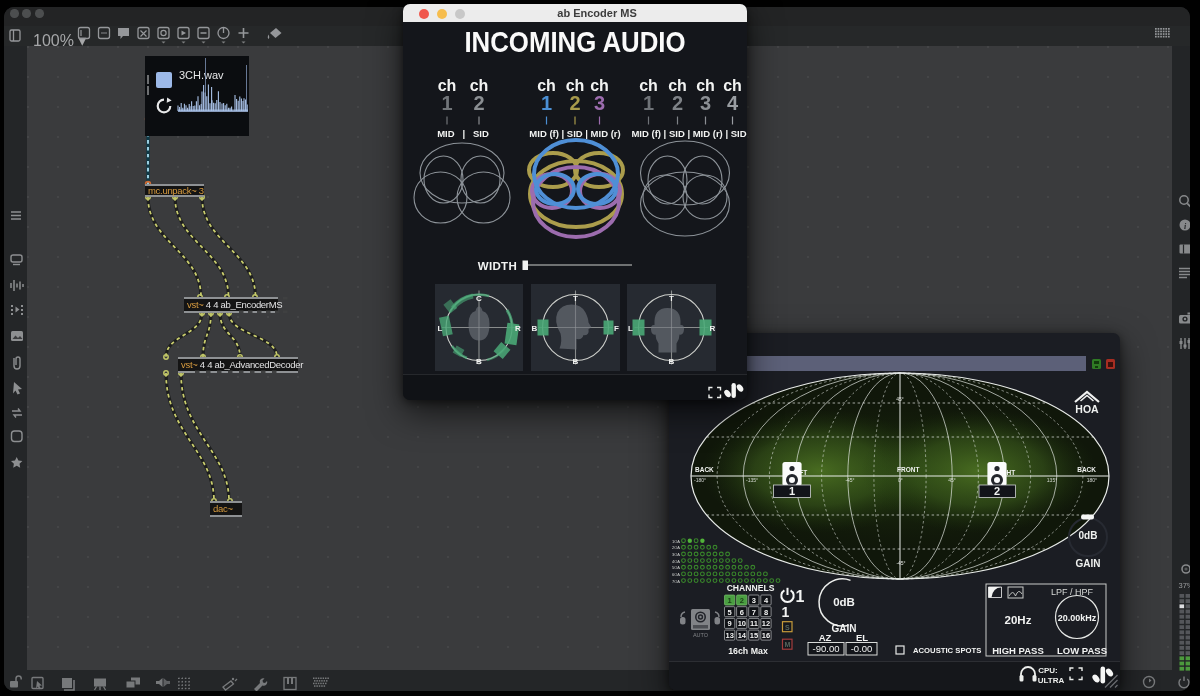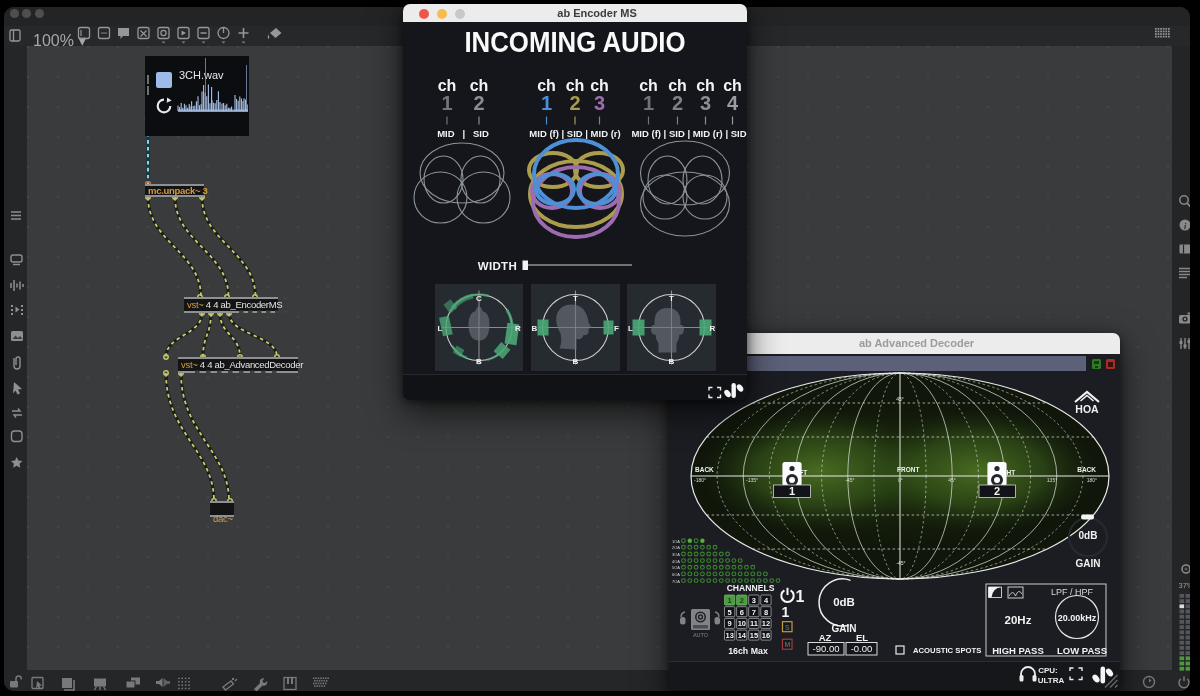--- a/index.html
+++ b/index.html
@@ -329,43 +329,42 @@
         <line x1="96.4" y1="55.0" x2="96.4" y2="42.6" stroke="#a9c2e8" stroke-width="1.1"></line>
         <line x1="98.0" y1="55.0" x2="98.0" y2="45.0" stroke="#a9c2e8" stroke-width="1.1"></line>
         <line x1="99.0" y1="55.0" x2="99.0" y2="42.3" stroke="#a9c2e8" stroke-width="1.1"></line>
         <line x1="100.6" y1="55.0" x2="100.6" y2="43.4" stroke="#a9c2e8" stroke-width="1.1"></line>
         <line x1="102.2" y1="55.0" x2="102.2" y2="48.5" stroke="#a9c2e8" stroke-width="1.1"></line>
         <line x1="60.5" y1="2" x2="60.5" y2="55" stroke="#7f94b8" stroke-width="0.8"></line>
         <line x1="101.5" y1="9" x2="101.5" y2="55" stroke="#7f94b8" stroke-width="0.8"></line>
         <rect x="33" y="53.5" width="70" height="2.5" fill="#a9c2e8" opacity="0.8"></rect>
       </svg>
 </div>
-    <div class="maxbox" style="left:145px;top:184px;width:59px;height:13px;font-weight:bold;">mc.unpack~ 3</div>
+    <div class="maxbox" style="left:145px;top:184px;width:59px;height:13px;">mc.unpack~ 3</div>
     <div class="maxbox" style="left:184px;top:297px;width:94px;height:16px;padding-top:1px;">vst~<span class="wh"> 4 4 ab_EncoderMS</span></div>
     <div class="maxbox" style="left:178px;top:357px;width:120px;height:16px;padding-top:1px;">vst~<span class="wh"> 4 4 ab_AdvancedDecoder</span></div>
-    <div class="maxbox" style="left:210px;top:501px;width:24px;height:16px;padding-top:11px;">dac~</div>
+    <div class="maxbox" style="left:210px;top:501px;width:32px;height:16px;padding-top:1px;">dac~</div>
     <svg style="left:0;top:0;width:1200px;height:696px" viewBox="0 0 1200 696">
       <rect x="239" y="310.5" width="4.5" height="2.5" fill="#3f4041"></rect>
       <rect x="248" y="310.5" width="4.5" height="2.5" fill="#3f4041"></rect>
       <rect x="257" y="310.5" width="4.5" height="2.5" fill="#3f4041"></rect>
       <rect x="266" y="310.5" width="4.5" height="2.5" fill="#3f4041"></rect>
       <rect x="275" y="310.5" width="4.5" height="2.5" fill="#3f4041"></rect>
       <rect x="283" y="310.5" width="4.5" height="2.5" fill="#3f4041"></rect>
       <rect x="283" y="297" width="4.5" height="2.5" fill="#3f4041"></rect>
       <rect x="195" y="370.5" width="4.5" height="2.5" fill="#3f4041"></rect>
       <rect x="206" y="370.5" width="4.5" height="2.5" fill="#3f4041"></rect>
       <rect x="217" y="370.5" width="4.5" height="2.5" fill="#3f4041"></rect>
       <rect x="228" y="370.5" width="4.5" height="2.5" fill="#3f4041"></rect>
       <rect x="239" y="370.5" width="4.5" height="2.5" fill="#3f4041"></rect>
       <rect x="250" y="370.5" width="4.5" height="2.5" fill="#3f4041"></rect>
       <rect x="261" y="370.5" width="4.5" height="2.5" fill="#3f4041"></rect>
       <rect x="272" y="370.5" width="4.5" height="2.5" fill="#3f4041"></rect>
     </svg>
 <div class="win" id="decoder" style="left:669px;top:333px;width:451px;height:357px;background:#1b1d23;">
-      <div class="wtitle" style="height:21px;font-size:11px;line-height:21px;color:#9b9b9b;">ab Advanced Decoder</div>
       <div class="ab" style="left:0;top:23px;width:417px;height:15px;background:#5c6078;"></div>
       <div class="ab" style="left:423px;top:26px;width:8.5px;height:10px;background:#2f7a24;border-radius:1.5px;"></div>
       <div class="ab" style="left:437px;top:26px;width:8.5px;height:10px;background:#a72d22;border-radius:1.5px;"></div>
       <div class="ab" style="left:424.5px;top:28px;width:5.5px;height:2.5px;background:#123a0c;"></div>
       <div class="ab" style="left:426px;top:32.5px;width:3px;height:2.5px;background:#123a0c;"></div>
       <div class="ab" style="left:439px;top:28.5px;width:4.5px;height:5px;background:#3d0f0b;"></div>
       <svg style="left:0;top:38px;width:451px;height:290px" viewBox="0 0 451 290">
         <defs>
           <clipPath id="ellc">
             <ellipse cx="231" cy="105" rx="209" ry="103"></ellipse>

